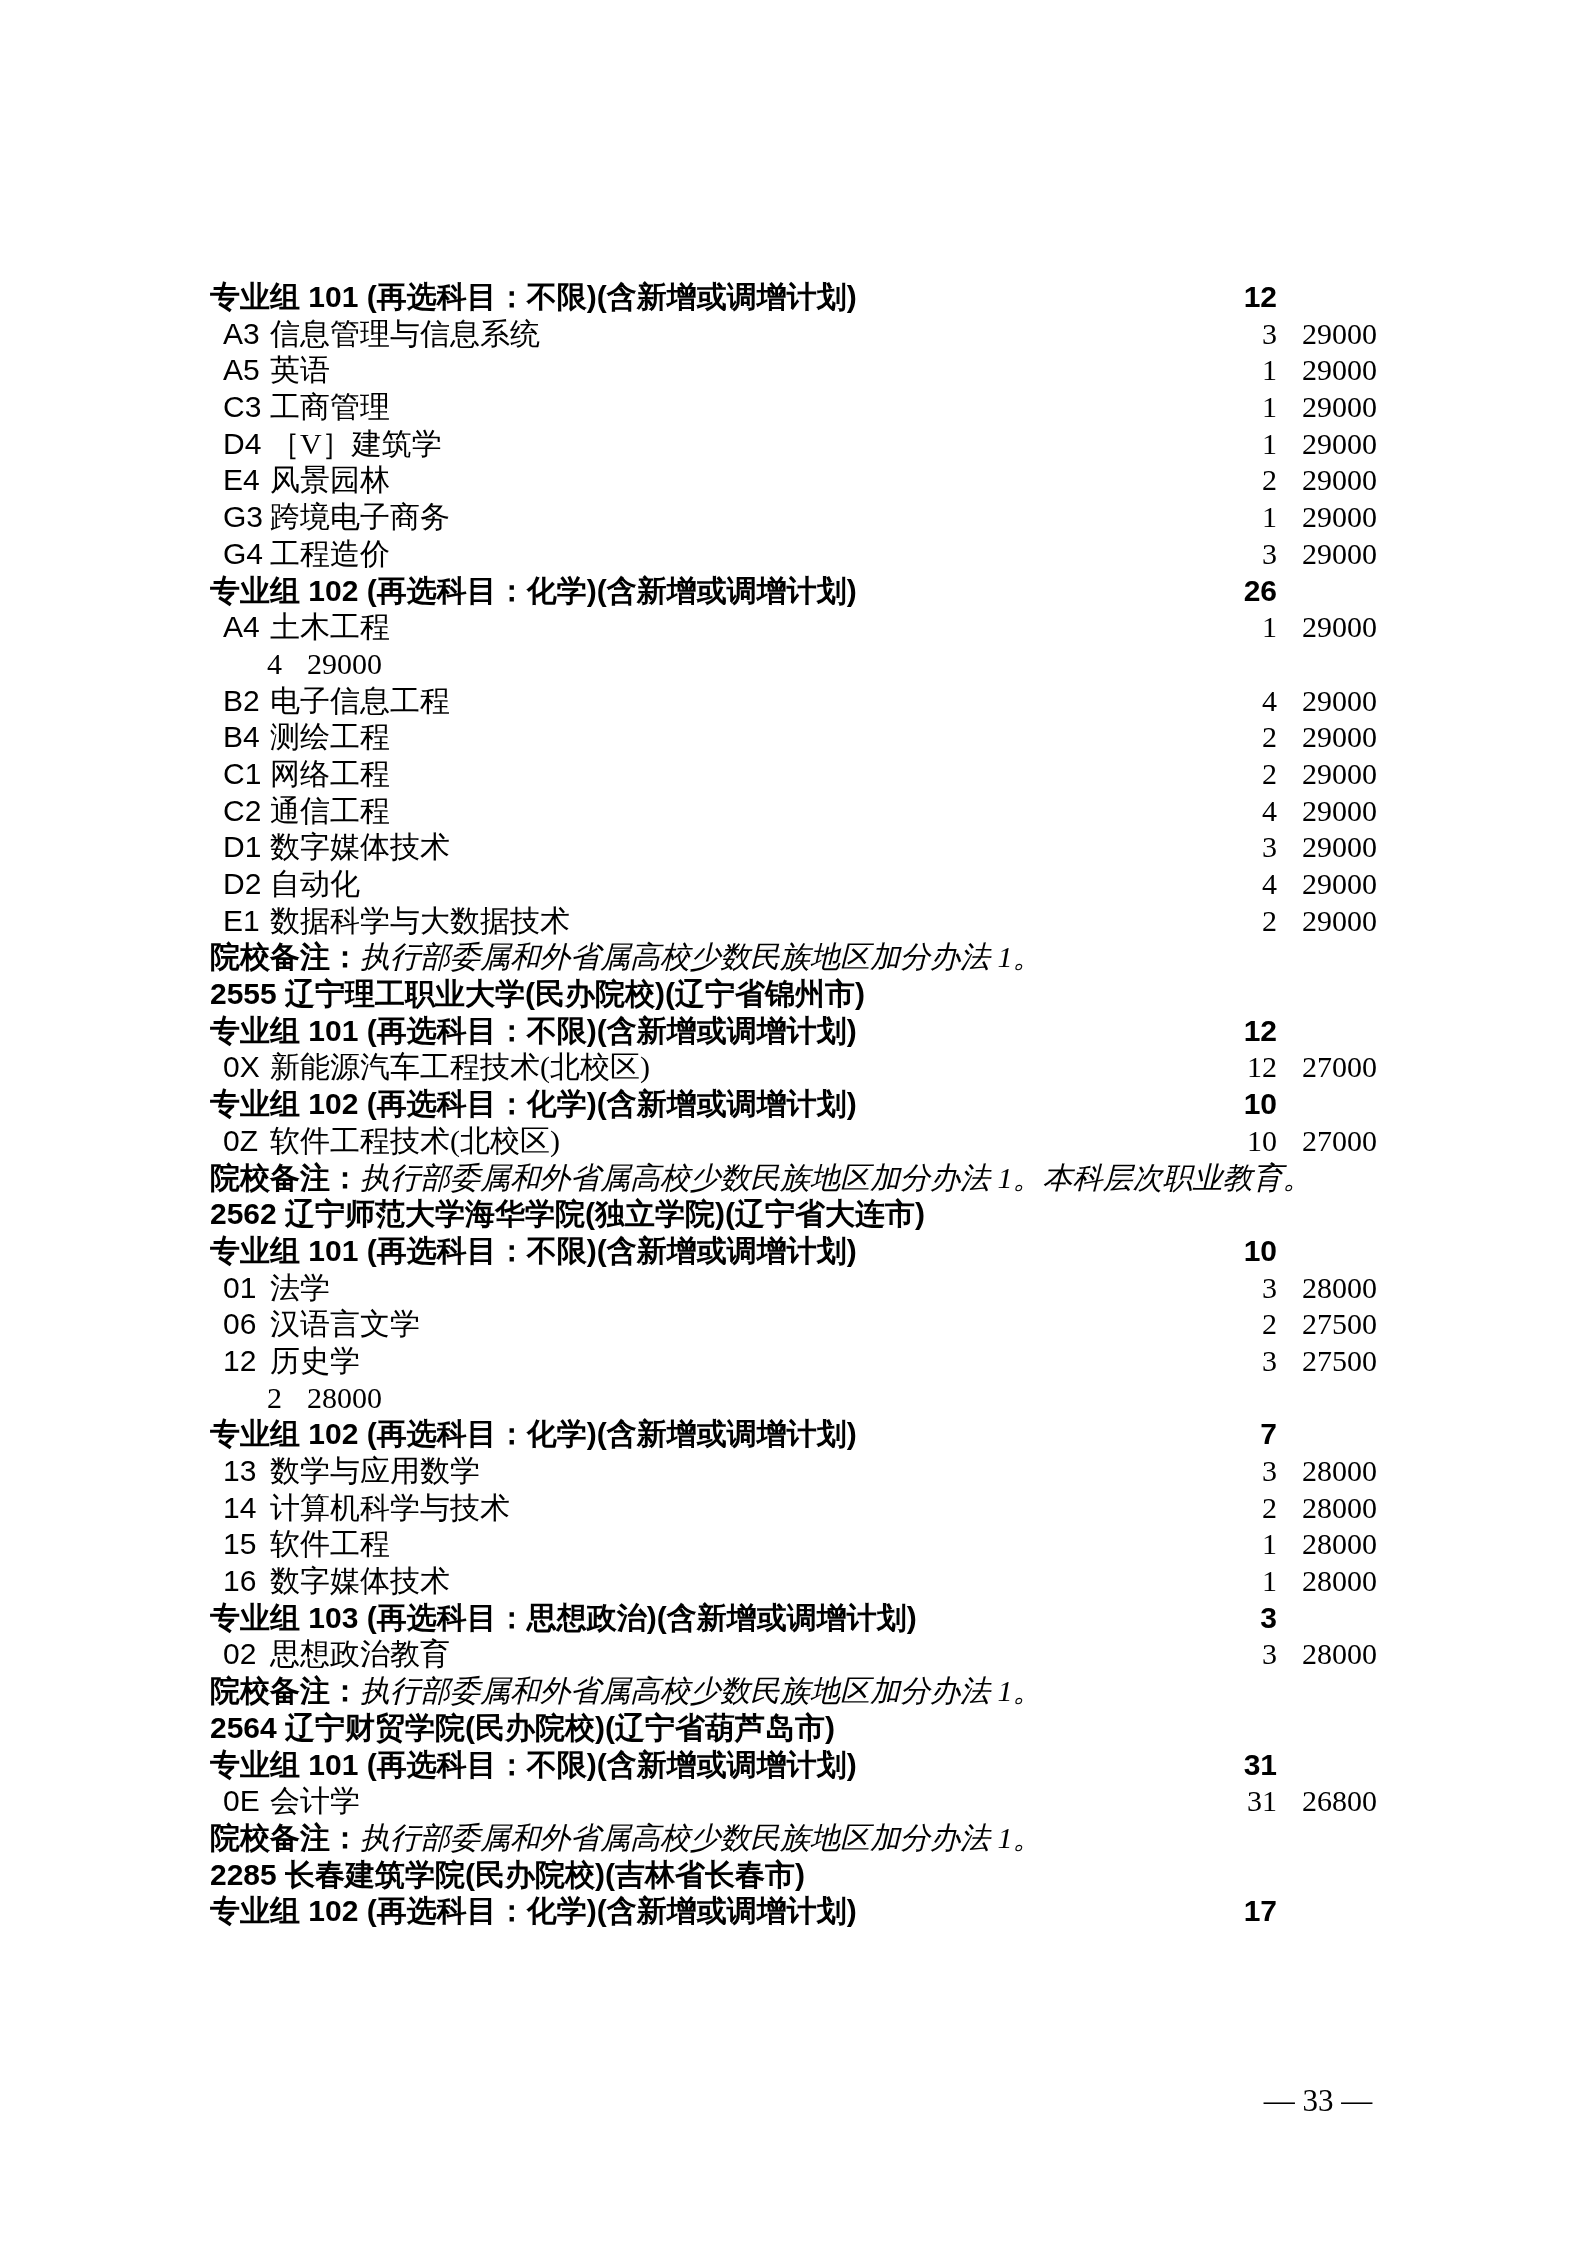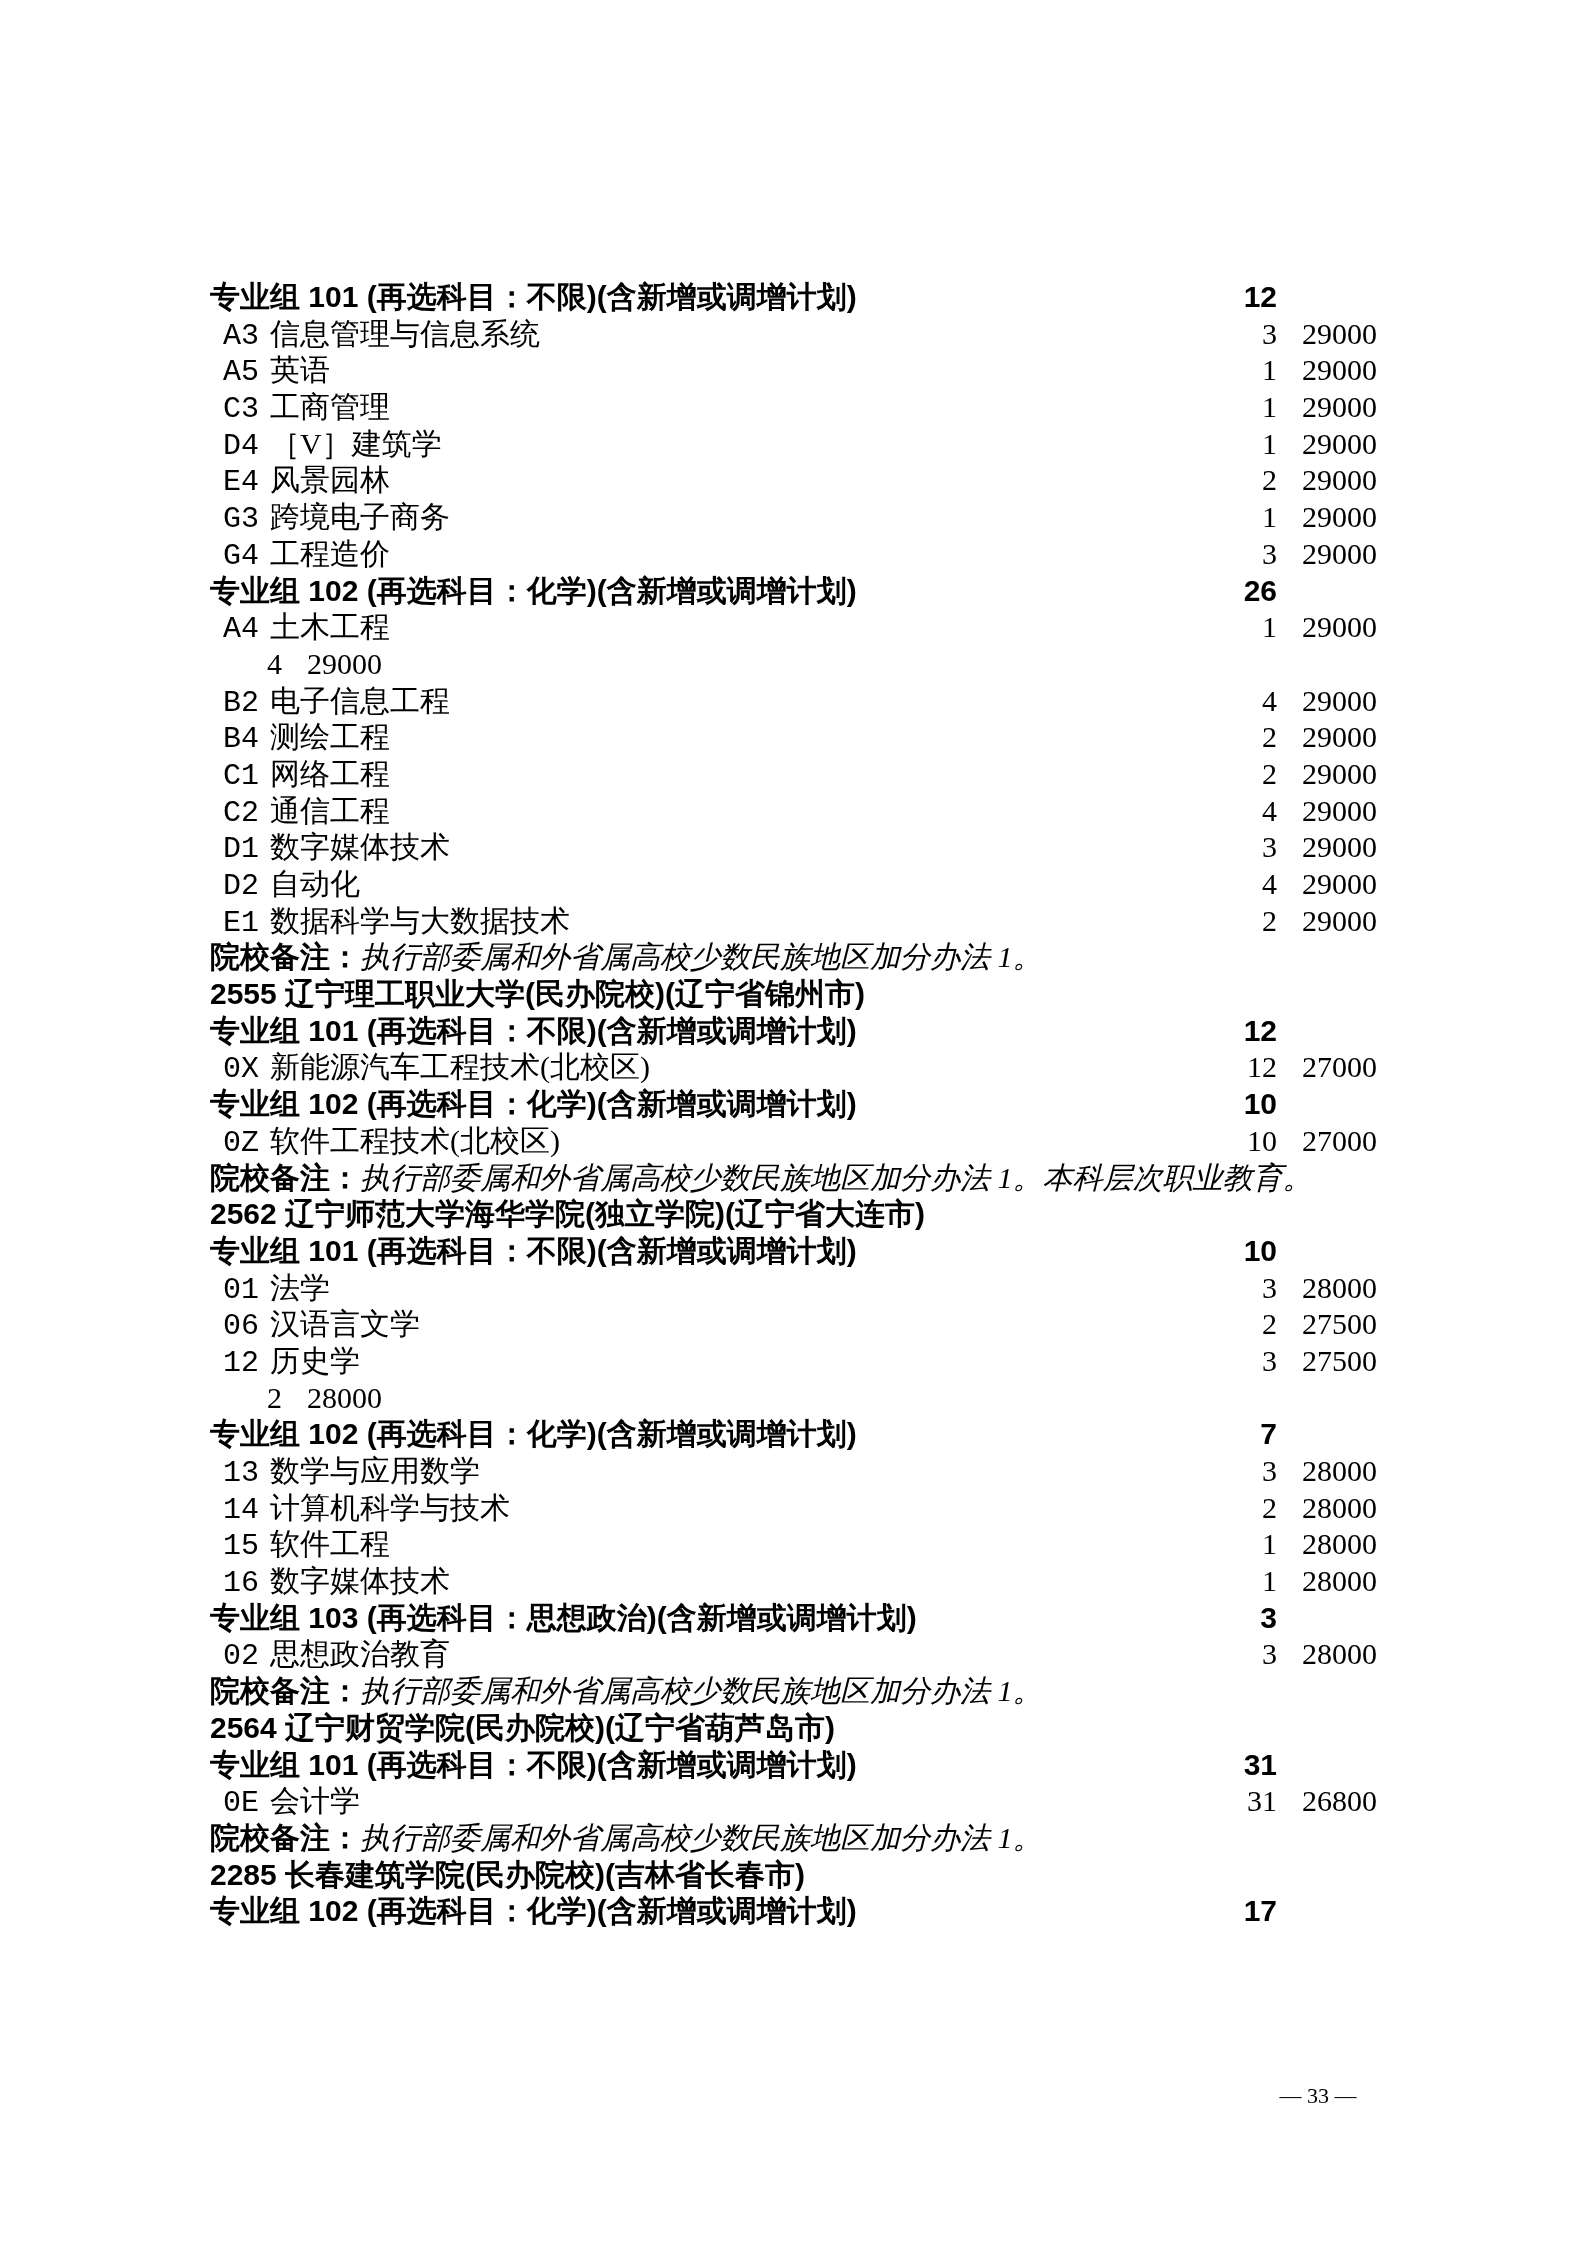--- a/index.html
+++ b/index.html
@@ -44,39 +44,39 @@
     font-size: 30px;
   }
   .group-header .col-count {
     font-family: "Liberation Sans", sans-serif;
     font-weight: bold;
   }
   .major-row .left { padding-left: 13px; }
   .major-code {
     display: inline-block;
     min-width: 47px;
-    font-family: Liberation Mono, monospace;
+    font-family: Liberation Sans, sans-serif;
   }
   .major-name { font-family: Liberation Serif, serif; }
   .remark-row .remark-label {
     font-family: "Liberation Sans", sans-serif;
     font-weight: bold;
   }
   .remark-row .remark-text {
     font-family: "Liberation Serif", serif;
     font-style: italic;
     margin-top: 16px;
   }
   .page-number {
     position: absolute;
     left: 1238px;
     top: 2083px;
     width: 160px;
     font-family: "Liberation Serif", serif;
-    font-size: 22px;
+    font-size: 31px;
     text-align: center;
     white-space: nowrap;
   }
 </style>
 </head>
 <body>
 
 <div class="page">
   <div class="content">
       <div class="row group-header">

